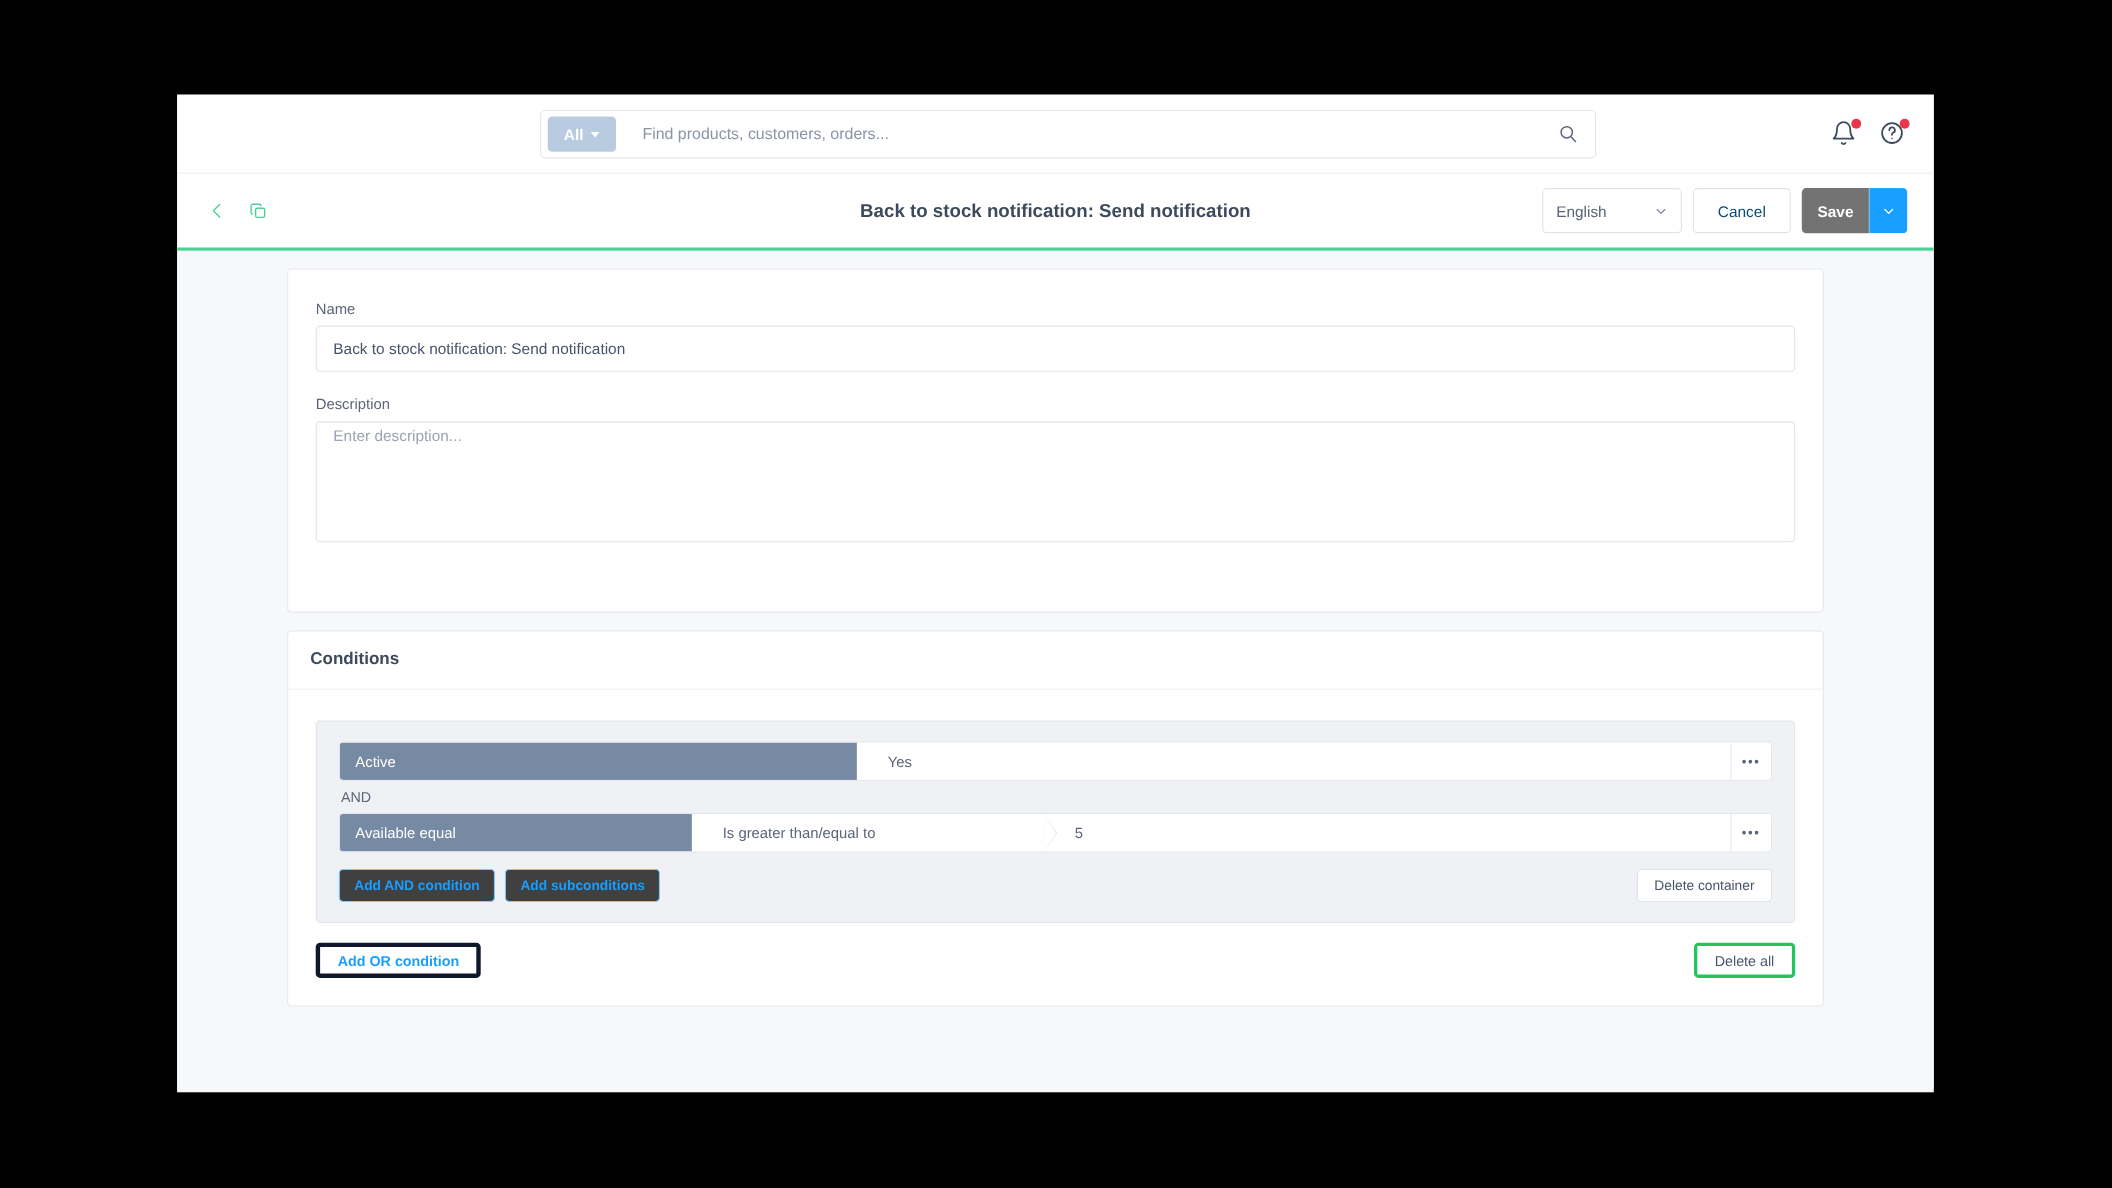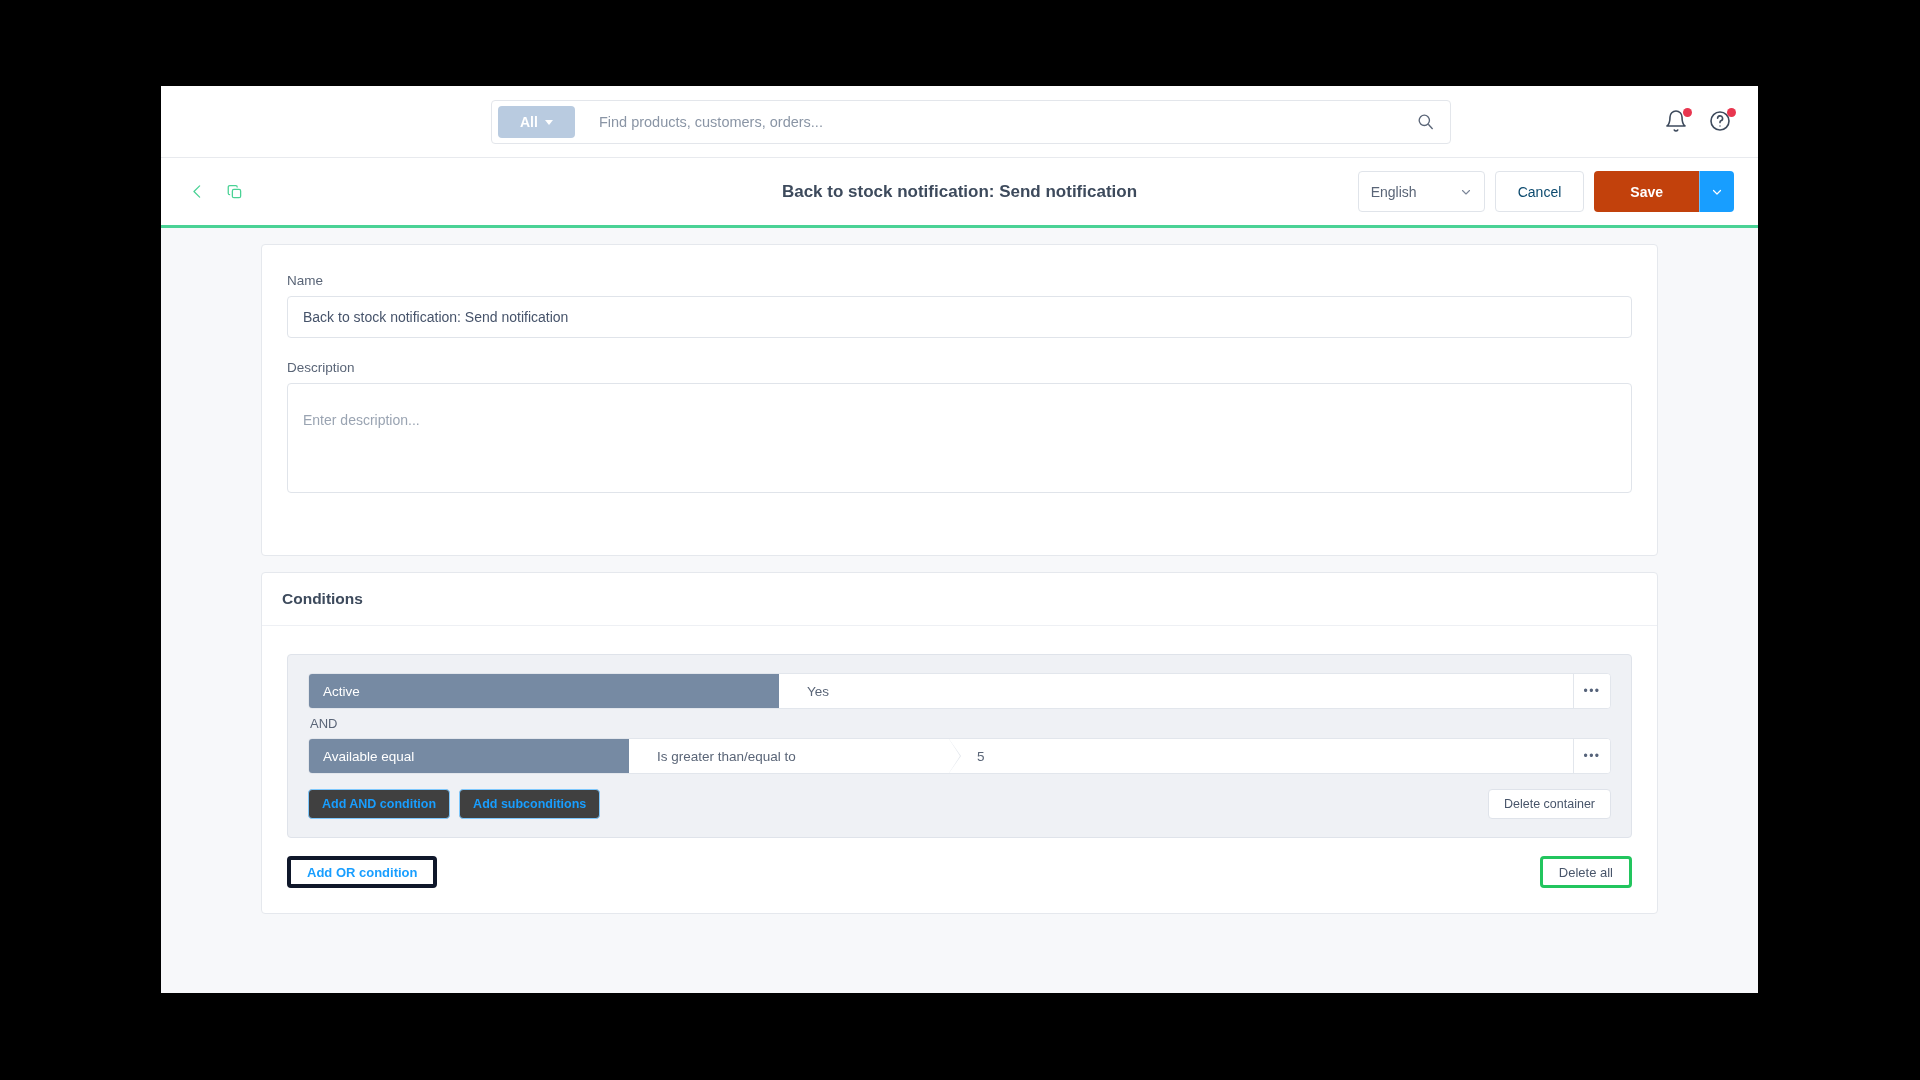--- a/index.html
+++ b/index.html
@@ -47,24 +47,25 @@
   }
 
   .scope-pill {
     background: #b9cbe0;
     color: #ffffff;
     border-radius: 4px;
     height: 32px;
     min-width: 62px;
     display: flex;
     align-items: center;
+    justify-content: center;
     gap: 7px;
     font-size: 14px;
     font-weight: 600;
-    padding: 0 22px;
+    padding: 0 10px;
     cursor: pointer;
   }
   .scope-pill .caret {
     width: 0; height: 0;
     border-left: 4px solid transparent;
     border-right: 4px solid transparent;
     border-top: 5px solid #ffffff;
     margin-top: 1px;
   }
 
@@ -156,24 +157,24 @@
     background: #fff;
     font-size: 14px;
     font-weight: 400;
     color: #0c4a6e;
     cursor: pointer;
     font-family: "Liberation Sans", sans-serif;
   }
 
   .save-group { display: flex; height: 41px; }
   .btn-save {
-    background: #c2410c;
+    background: #737373;
     color: #fff;
     border: none;
-    padding: 0 36px;
+    padding: 0 14px;
     font-size: 14px;
     font-weight: 700;
     border-radius: 4px 0 0 4px;
     cursor: pointer;
     font-family: "Liberation Sans", sans-serif;
   }
   .btn-save-caret {
     background: #189eff;
     border: none;
     border-left: 1px solid rgba(255,255,255,.35);
@@ -223,21 +224,21 @@
     font-family: "Liberation Sans", sans-serif;
     outline: none;
     background: #fff;
   }
   .field-block { margin-bottom: 22px; }
   .textarea {
     width: 100%;
     height: 110px;
     border: 1px solid #e0e4ea;
     border-radius: 4px;
-    padding: 28px 15px;
+    padding: 4px 15px;
     font-size: 14px;
     color: #46536a;
     font-family: "Liberation Sans", sans-serif;
     outline: none;
     resize: none;
     background: #fff;
   }
   .textarea::placeholder { color: #9aa4b2; }
 
   

